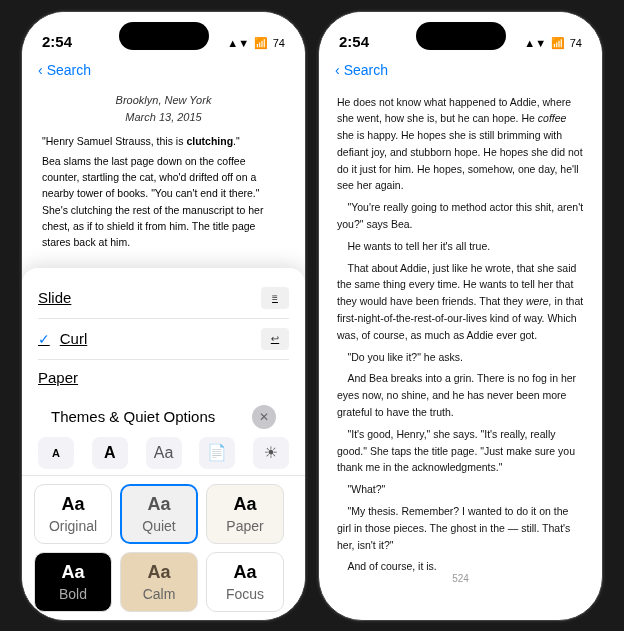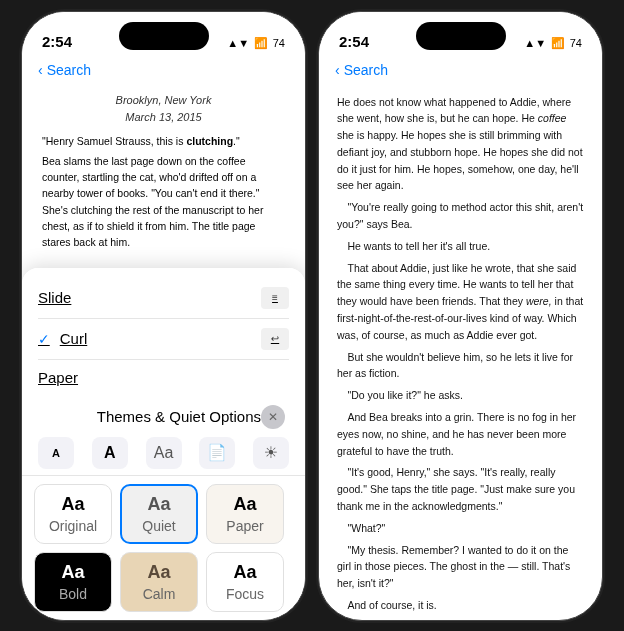--- a/index.html
+++ b/index.html
@@ -155,24 +155,24 @@
       background: #f0f0f0;
       border-radius: 4px;
       display: flex;
       align-items: center;
       justify-content: center;
       font-size: 10px;
       color: #333;
     }
     
     .themes-header {
-      padding: 6px 20px 2px;
-      display: flex;
-      align-items: center;
-      justify-content: flex-end;
+      padding: 6px 29px 2px;
+      display: flex;
+      align-items: center;
+      justify-content: space-between;
     }
     .themes-title {
       font-size: 15px;
       font-weight: 500;
       color: #000;
     }
     .close-btn {
       width: 24px;
       height: 24px;
       background: #c7c7cc;
@@ -399,25 +399,25 @@
         <span>‹</span>
         <span>Search</span>
       </div>
     </div>
 
     <div class="reading-content">
       <p>He does not know what happened to Addie, where she went, how she is, but he can hope. He <em>coffee</em> she is happy. He hopes she is still brimming with defiant joy, and stubborn hope. He hopes she did not do it just for him. He hopes, somehow, one day, he'll see her again.</p>
       <p>"You're really going to method actor this shit, aren't you?" says Bea.</p>
       <p>He wants to tell her it's all true.</p>
       <p>That about Addie, just like he wrote, that she said the same thing every time. He wants to tell her that they would have been friends. That they <em>were,</em> in that first-night-of-the-rest-of-our-lives kind of way. Which was, of course, as much as Addie ever got.</p>
-      <p>But she wouldn't believe him, so he lets it live for her as fiction.</p>
       <p>"Do you like it?" he asks.</p>
       <p>And Bea breaks into a grin. There is no fog in her eyes now, no shine, and he has never been more grateful to have the truth.</p>
       <p>"It's good, Henry," she says. "It's really, really good." She taps the title page. "Just make sure you thank me in the acknowledgments."</p>
       <p>"What?"</p>
       <p>"My thesis. Remember? I wanted to do it on the girl in those pieces. The ghost in the — still. That's her, isn't it?"</p>
       <p>And of course, it is.</p>
 
     </div>
 
+    <div class="page-num" style="position:absolute; bottom:30px; left:0; right:0;">524</div>
   </div>
 
 </div>
 
 </body></html>

